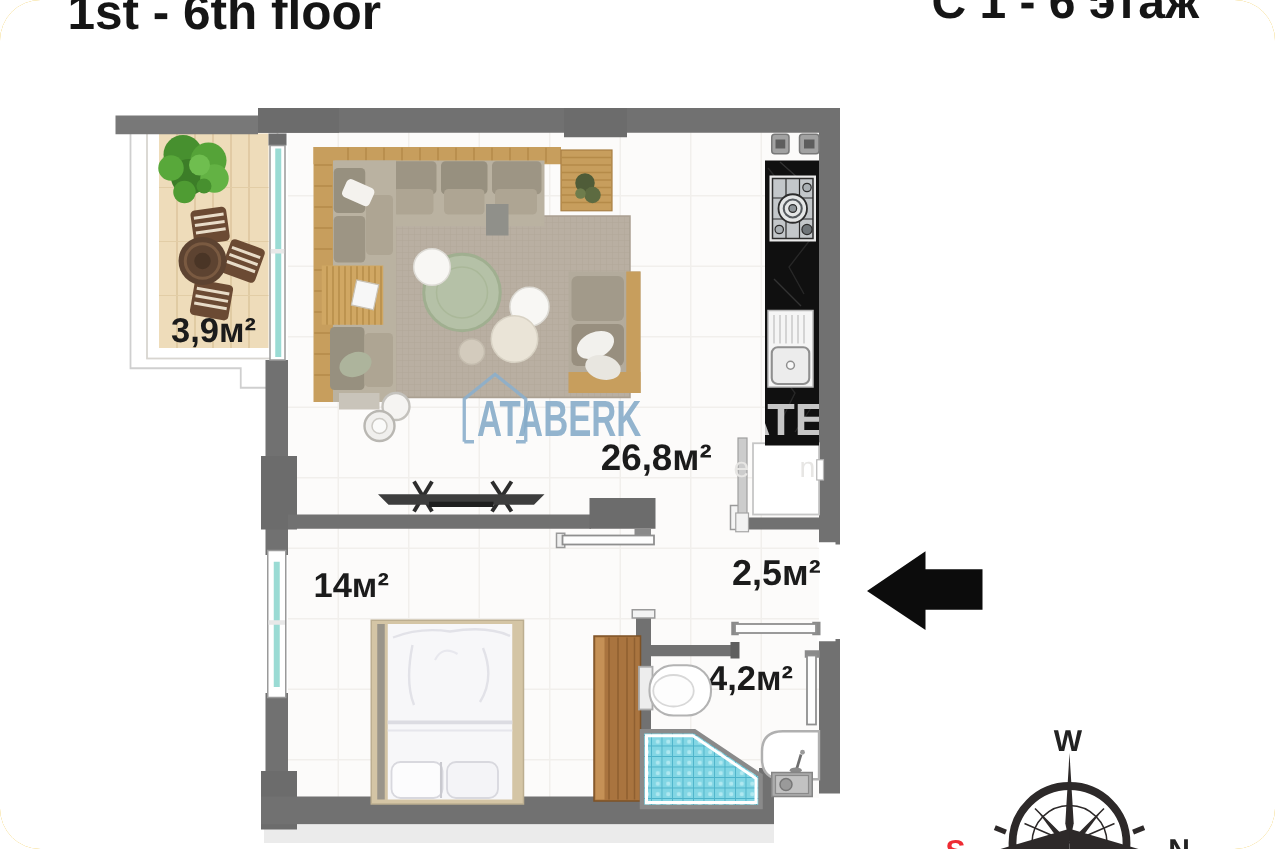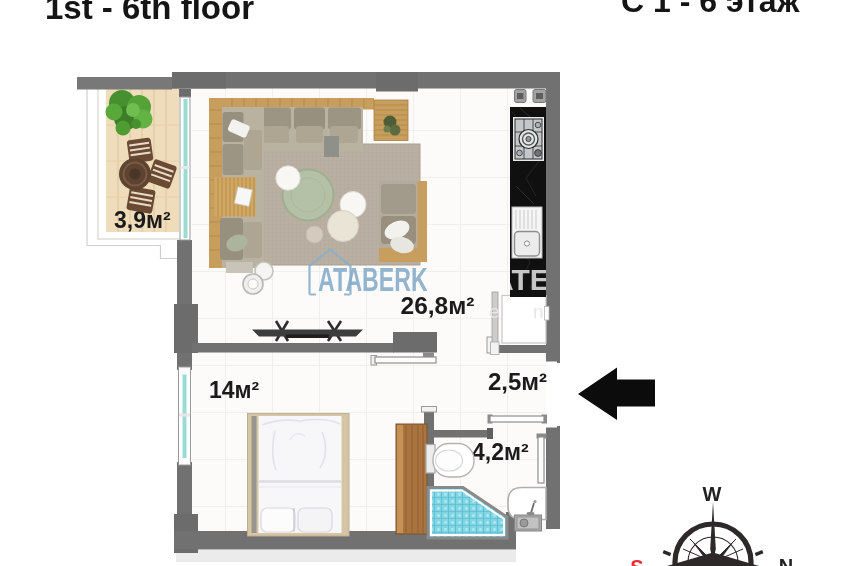--- a/index.html
+++ b/index.html
@@ -1,17 +1,17 @@
 <!DOCTYPE html>
 <html><head>
 <meta charset="utf-8">
 <style>
   html,body{margin:0;padding:0;background:#ffffff;}
   .page{position:relative;width:850px;height:566px;overflow:hidden;background:#eab308;
-        font-family:"Liberation Sans", sans-serif;}
+        font-family:"Liberation Sans", sans-serif;border-radius:27px;}
   svg text{font-family:"Liberation Sans", sans-serif;}
 </style>
 </head>
 <body>
 <div class="page">
 <svg width="850" height="566" viewBox="0 0 850 566">
 <defs>
   <clipPath id="counterClip">
           <rect x="510" y="107" width="36" height="190"></rect>
         </clipPath>

